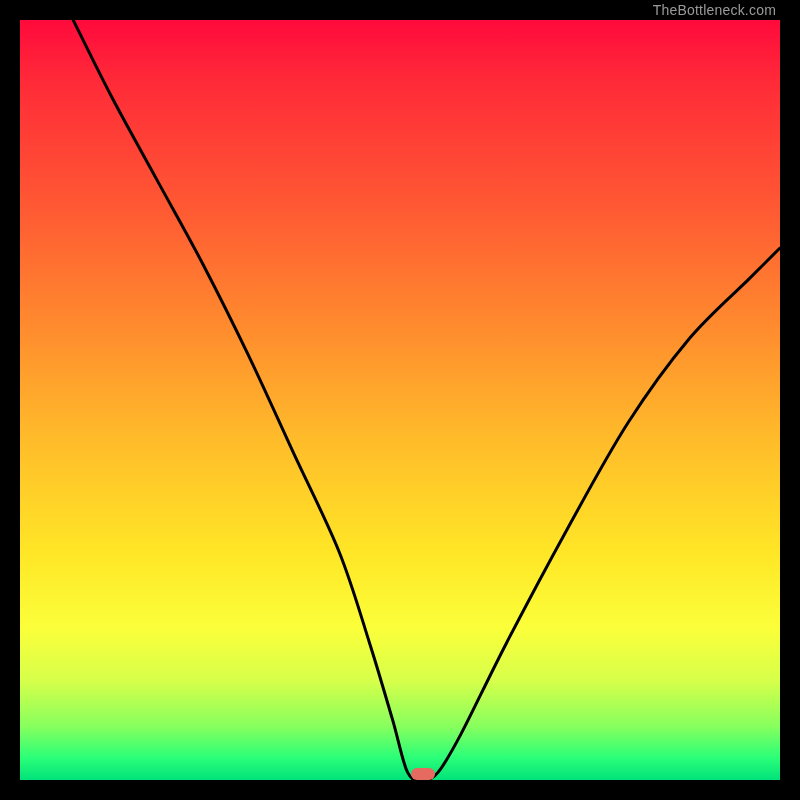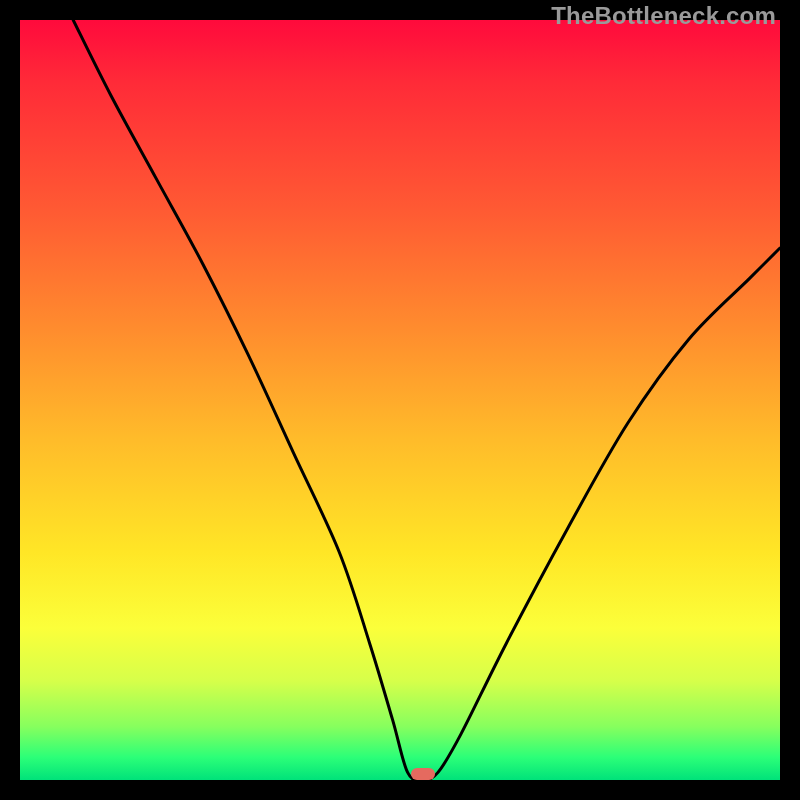--- a/index.html
+++ b/index.html
@@ -36,22 +36,22 @@
       #86ff5e 93%,
       #2cff78 97%,
       #00e27a 100%
     );
   }
   .watermark {
     position: absolute;
     top: 2px;
     right: 24px;
     color: #9a9a9a;
-    font-size: 24px;
-    font-weight: 700;
+    font-size: 14px;
+    font-weight: 400;
     letter-spacing: 0.2px;
     user-select: none;
     margin-left: 37px;
   }
   svg.curve {
     position: absolute;
     left: 0;
     top: 0;
     width: 760px;
     height: 760px;

